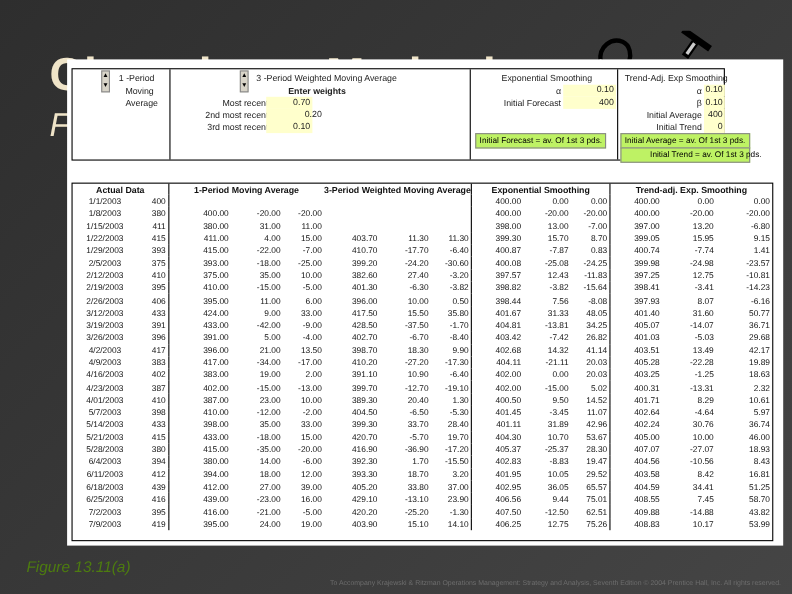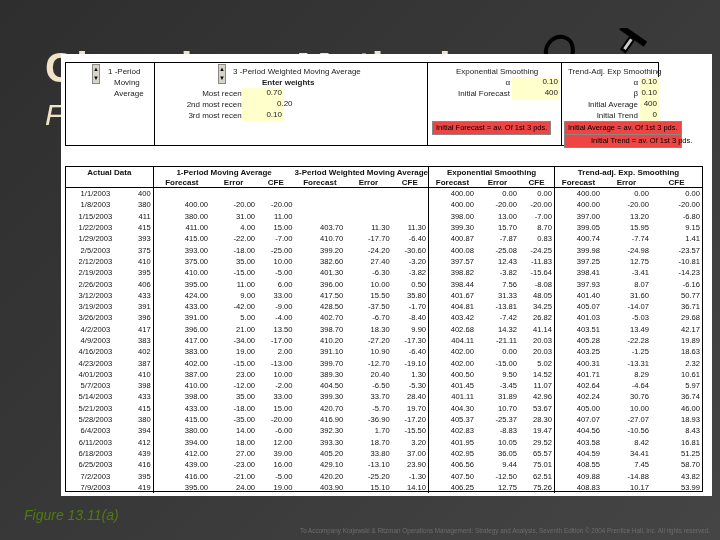--- a/index.html
+++ b/index.html
@@ -9,21 +9,21 @@
   .bg-title{position:absolute;left:45px;top:44px;font-size:42px;font-weight:bold;color:#efe4c8;letter-spacing:1px;white-space:nowrap;}
   .bg-sub{position:absolute;left:45px;top:98px;font-size:30px;font-style:italic;color:#efe4c8;}
   .deco{position:absolute;}
   .sheet{position:absolute;left:61px;top:54px;width:651px;height:442px;background:#fff;}
   .panel{position:absolute;left:4px;top:8px;width:594px;height:84px;border:1px solid #000;box-sizing:border-box;font-size:8px;color:#222;}
   .panel .sec{position:absolute;top:0;bottom:0;border-right:1px solid #000;}
   .spin{position:absolute;width:8px;height:20px;background:#d8d4c8;border:1px solid #888;box-sizing:border-box;}
   .spin span{display:block;height:9px;font-size:6px;line-height:9px;text-align:center;color:#000;}
   .lbl{position:absolute;white-space:nowrap;}
   .yel{position:absolute;background:#ffffcc;text-align:right;padding-right:2px;box-sizing:border-box;}
-  .btn{position:absolute;background:#ef4444;border:1px solid #888;box-sizing:border-box;font-size:7.5px;line-height:12px;padding:0 3px;white-space:nowrap;color:#000;}
+  .btn{position:absolute;background:#bef264;border:1px solid #888;box-sizing:border-box;font-size:7.5px;line-height:12px;padding:0 3px;white-space:nowrap;color:#000;}
   .grid{position:absolute;left:4px;top:112px;width:638px;height:326px;border:1px solid #000;box-sizing:border-box;}
   table{border-collapse:collapse;font-size:7.6px;color:#111;width:100%;}
   th{font-weight:bold;font-size:8px;padding:0;height:10px;white-space:nowrap;}
   td{padding:0 2px;height:11.3px;text-align:right;white-space:nowrap;}
   td.date{text-align:center;}
   .vb{border-right:1px solid #000;}
   .hb{border-bottom:1px solid #000;}
   .caption{position:absolute;left:24px;top:507px;color:#4d7c0f;font-style:italic;font-size:14px;}
   .credit{position:absolute;right:10px;top:527px;color:#6d6d6d;font-size:6.3px;white-space:nowrap;}
 </style>
@@ -116,36 +116,20 @@
           <col style="width:52px">
       </colgroup>
       <thead>
         <tr>
           <th colspan="2" class="vb">Actual Data</th>
           <th colspan="3">1-Period Moving Average</th>
           <th colspan="3" class="vb">3-Period Weighted Moving Average</th>
           <th colspan="3" class="vb">Exponential Smoothing</th>
           <th colspan="3">Trend-adj. Exp. Smoothing</th>
         </tr>
-        <tr class="hb">
-          <th class="hb"></th>
-            <th class="hb vb"></th>
-          <th class="hb">Forecast</th>
-          <th class="hb">Error</th>
-          <th class="hb">CFE</th>
-          <th class="hb">Forecast</th>
-          <th class="hb">Error</th>
-          <th class="hb vb">CFE</th>
-          <th class="hb">Forecast</th>
-          <th class="hb">Error</th>
-          <th class="hb vb">CFE</th>
-          <th class="hb">Forecast</th>
-          <th class="hb">Error</th>
-          <th class="hb">CFE</th>
-        </tr>
       </thead>
       <tbody id="rows">
           <tr>
             <td class="date">1/1/2003</td>
             <td class="vb">400</td>
             <td></td>
             <td></td>
             <td></td>
             <td></td>
             <td></td>

